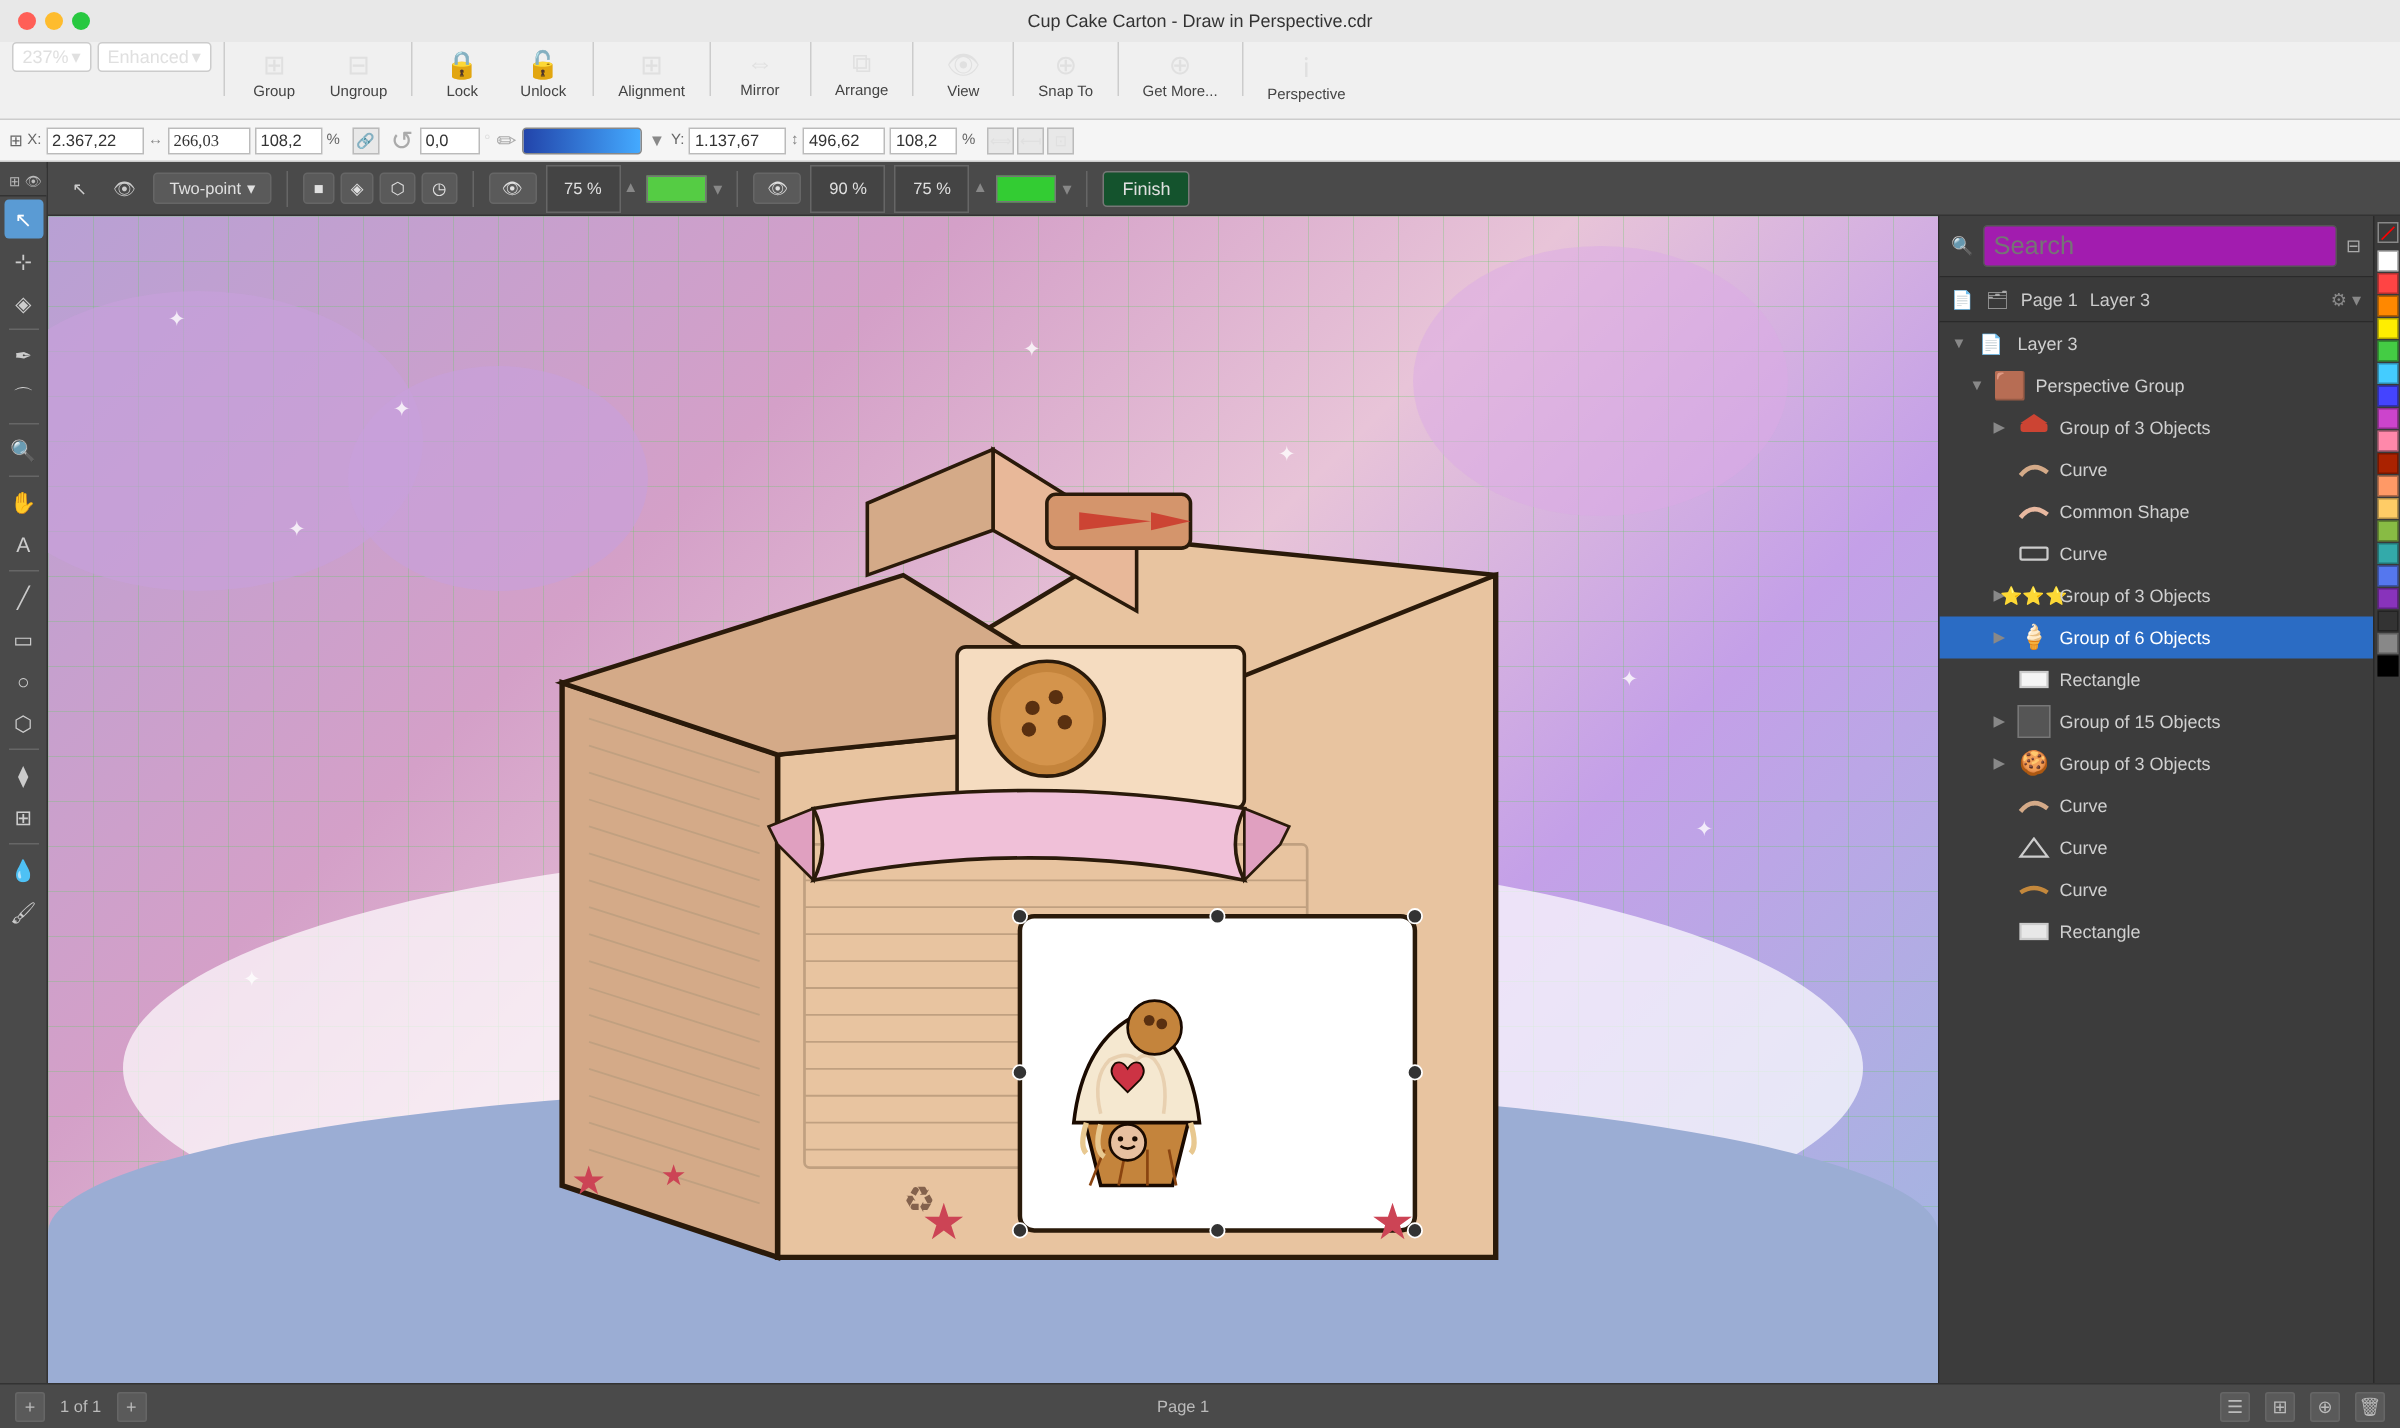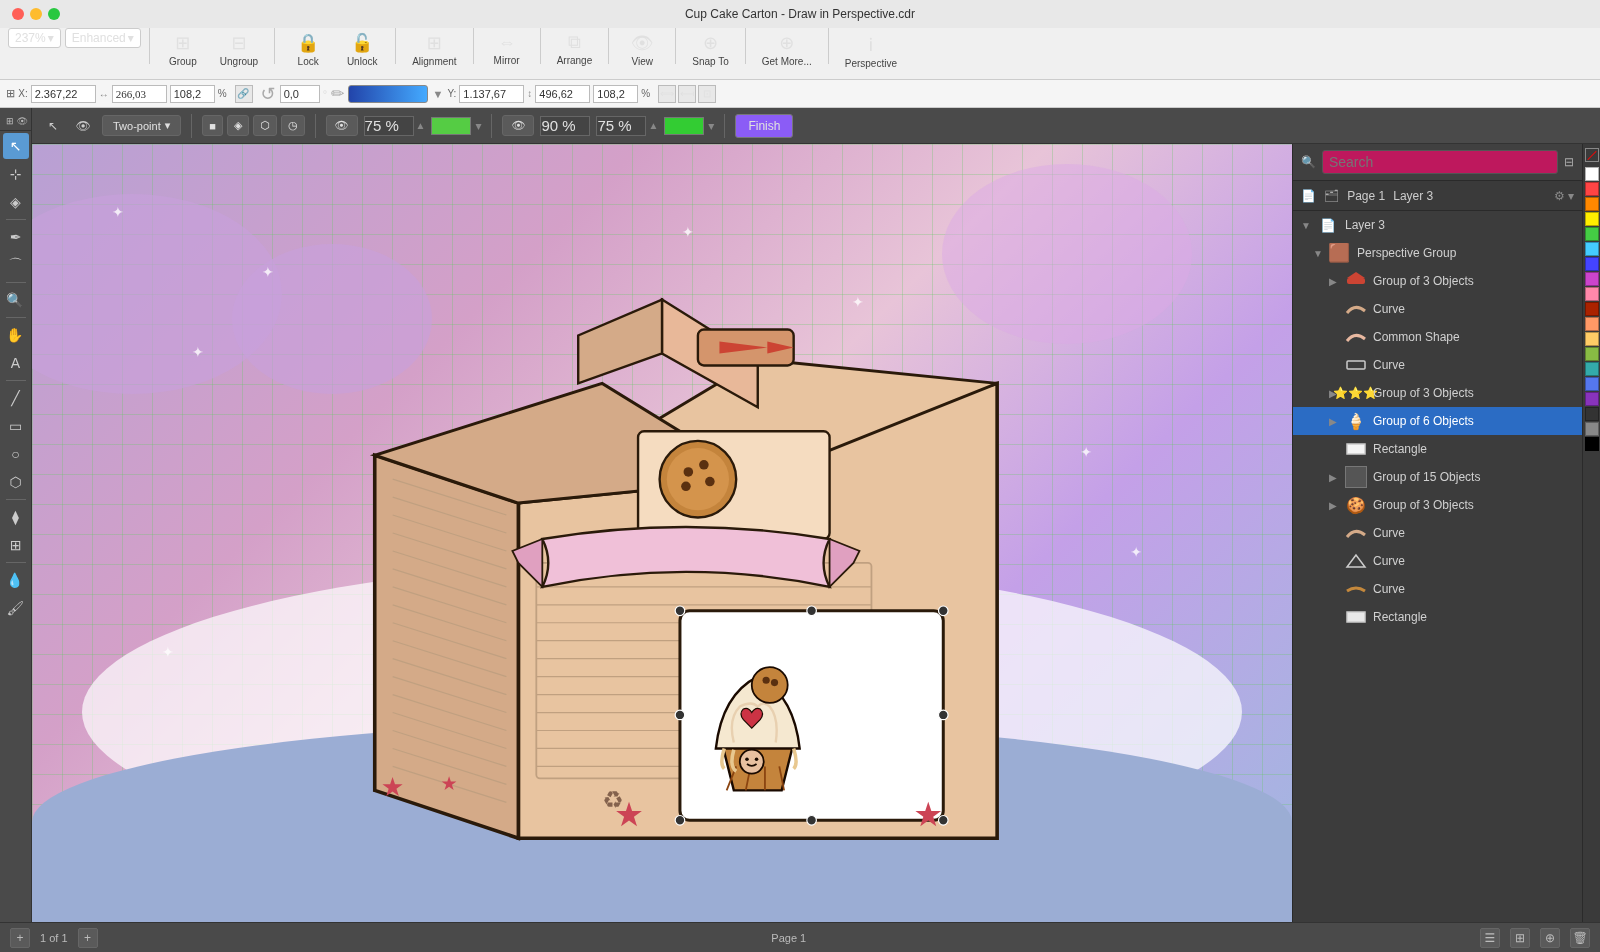--- a/index.html
+++ b/index.html
@@ -28,22 +28,22 @@
     .prop-input { width: 60px; height: 18px; border: 1px solid #bbb; background: #fff; color: #333; font-size: 11px; padding: 0 3px; }
     .prop-label { font-size: 10px; color: #666; }
     .prop-btn { width: 18px; height: 18px; background: #e8e8e8; border: 1px solid #bbb; cursor: pointer; display: flex; align-items: center; justify-content: center; font-size: 10px; }
 
     
     #persp-toolbar { height: 36px; background: #4a4a4a; display: flex; align-items: center; padding: 0 8px; gap: 6px; border-bottom: 1px solid #333; }
     .persp-tool { display: flex; align-items: center; gap: 4px; background: #5a5a5a; border: 1px solid #666; border-radius: 3px; padding: 3px 8px; cursor: pointer; color: #e0e0e0; font-size: 11px; }
     .persp-dropdown { display: flex; align-items: center; gap: 4px; background: #5a5a5a; border: 1px solid #666; border-radius: 3px; padding: 3px 10px; cursor: pointer; color: #e0e0e0; font-size: 11px; }
     .persp-sep { width: 1px; height: 24px; background: #666; margin: 0 4px; }
     .persp-num { display: flex; align-items: center; gap: 2px; }
-    .persp-input { width: 44px; height: 20px; background: #444; border: 1px solid #666; color: #e0e0e0; font-size: 15px; text-align: left; }
-    .persp-finish { background: #8b5cf6; border: 1px solid #777; border-radius: 3px; padding: 4px 12px; cursor: pointer; color: #e0e0e0; font-size: 12px; }
+    .persp-input { width: 44px; height: 32px; background: #444; border: 1px solid #666; color: #e0e0e0; font-size: 11px; text-align: center; }
+    .persp-finish { background: #14532d; border: 1px solid #777; border-radius: 3px; padding: 4px 12px; cursor: pointer; color: #e0e0e0; font-size: 12px; }
 
     
     #left-tools { width: 32px; background: #4a4a4a; border-right: 1px solid #333; display: flex; flex-direction: column; align-items: center; padding: 4px 0; gap: 2px; }
     .tool-btn { width: 26px; height: 26px; display: flex; align-items: center; justify-content: center; cursor: pointer; border-radius: 3px; color: #ccc; font-size: 14px; }
     .tool-btn.active { background: #5a9bd4; color: #fff; }
     .tool-sep { width: 20px; height: 1px; background: #666; margin: 2px 0; }
 
     
     #canvas-area { flex: 1; background: #666; overflow: hidden; position: relative; }
     #canvas-bg { width: 100%; height: 100%; background: linear-gradient(135deg, #b8a0d4 0%, #d4a0c8 30%, #e8c4d8 50%, #c4a0e8 70%, #a0b8e0 100%); position: relative; overflow: hidden; }
@@ -55,21 +55,21 @@
     .bg-cloud { position: absolute; background: rgba(200,160,220,0.6); border-radius: 50%; }
     .bg-floor { position: absolute; bottom: 0; left: 0; right: 0; height: 200px; background: #9badd4; border-radius: 60% 60% 0 0; }
     .bg-white-curve { position: absolute; bottom: 60px; left: 50px; right: 50px; height: 300px; background: rgba(255,255,255,0.7); border-radius: 50%; }
 
     
     #right-panel { width: 290px; background: #3c3c3c; border-left: 1px solid #2a2a2a; display: flex; flex-direction: column; }
     #panel-header { height: 36px; background: #444; display: flex; align-items: center; justify-content: space-between; padding: 0 10px; border-bottom: 1px solid #2a2a2a; }
     #panel-title { font-size: 13px; font-weight: 600; color: #e0e0e0; }
 
     #panel-search { padding: 6px 8px; background: #404040; border-bottom: 1px solid #2a2a2a; display: flex; align-items: center; gap: 6px; }
-    #panel-search input { flex: 1; background: #be185d; border: 1px solid #555; color: #ccc; padding: 3px 6px; border-radius: 3px; font-size: 14px; }
+    #panel-search input { flex: 1; background: #a21caf; border: 1px solid #555; color: #ccc; padding: 3px 6px; border-radius: 3px; font-size: 17px; }
     .panel-search-icon { color: #888; font-size: 12px; }
 
     #panel-page-info { height: 30px; background: #3a3a3a; display: flex; align-items: center; padding: 0 8px; gap: 8px; border-bottom: 1px solid #2a2a2a; }
     .page-icon { color: #aaa; font-size: 12px; }
     .page-name { font-size: 12px; color: #ccc; }
     .layer-name { font-size: 12px; color: #ccc; }
     .panel-gear { cursor: pointer; color: #888; font-size: 12px; margin-left: auto; }
 
     
     #layers-tree { flex: 1; overflow-y: auto; background: #3c3c3c; }

